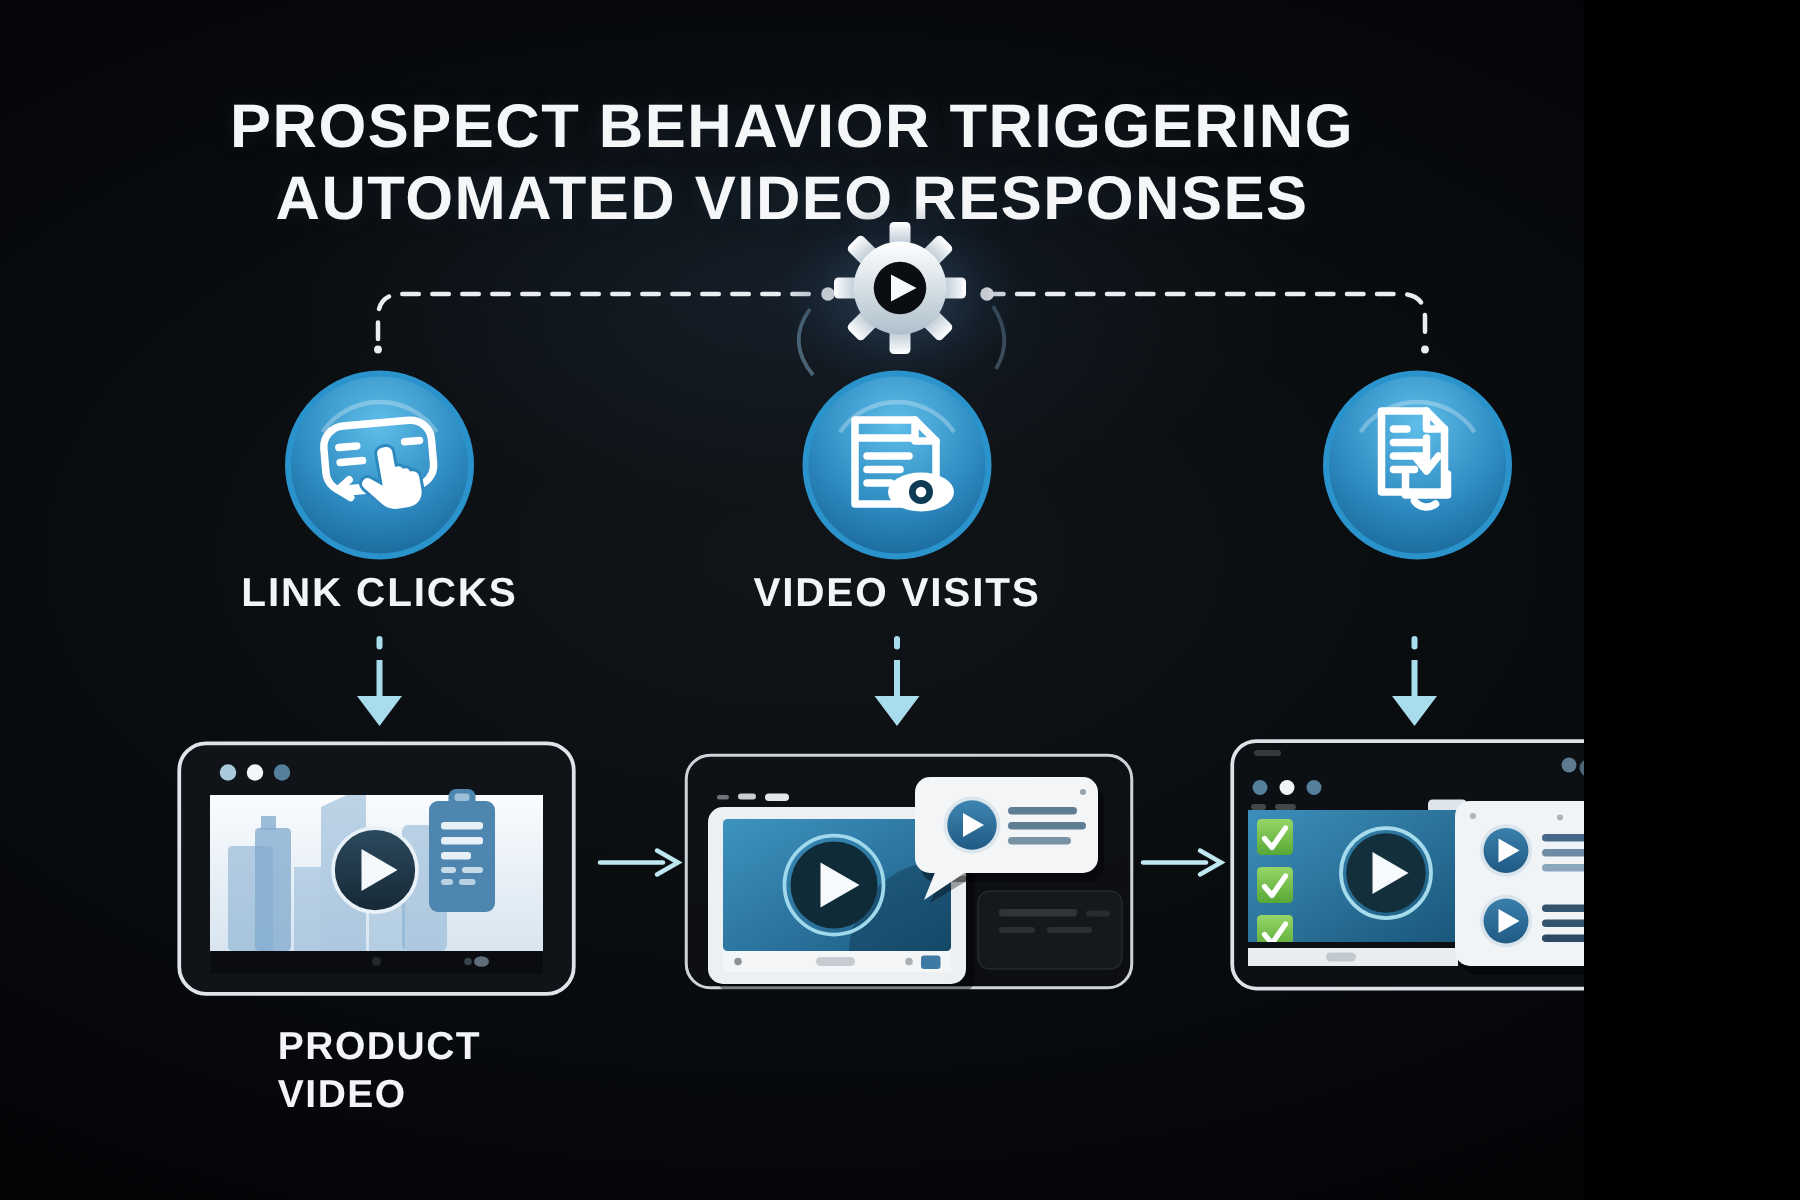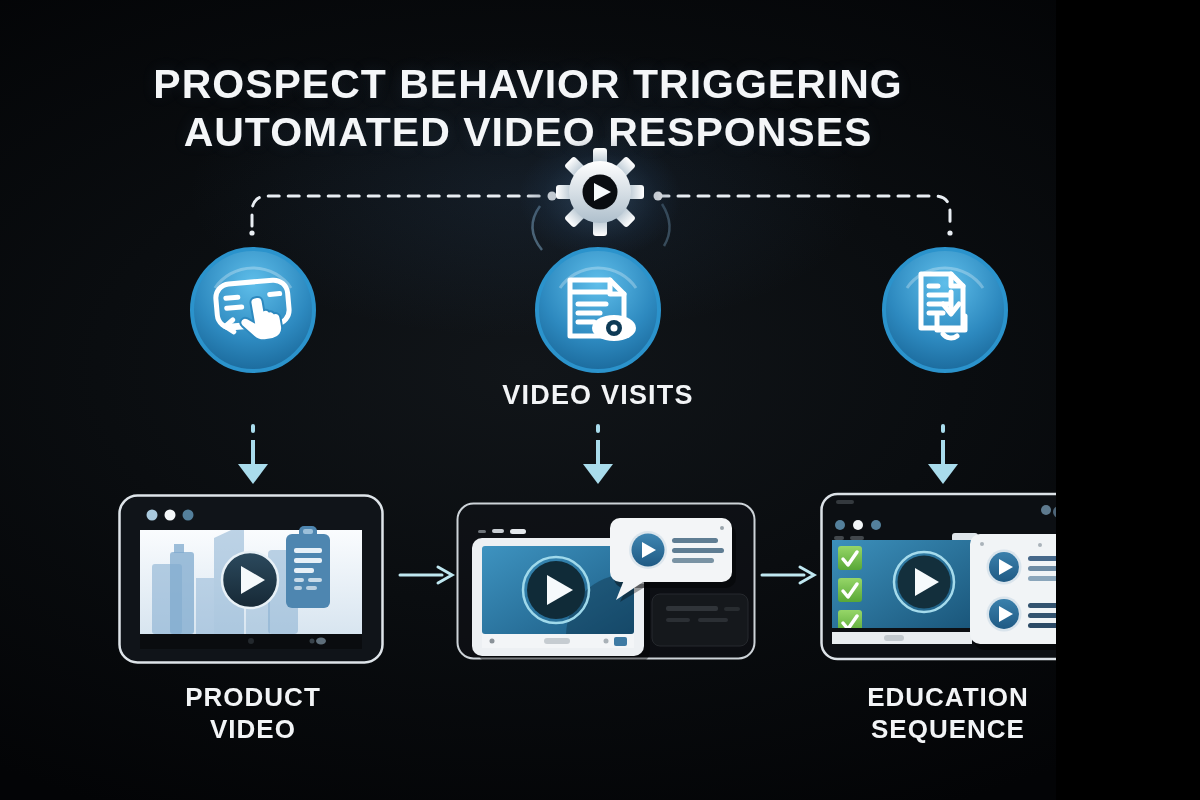--- a/index.html
+++ b/index.html
@@ -14,21 +14,21 @@
     position:absolute;top:34px;left:0;right:0;text-align:center;
     color:#F4F6F8;font-size:41px;font-weight:bold;letter-spacing:1px;
     line-height:1.17;white-space:pre-line;
     text-shadow:0 0 16px rgba(130,180,230,.10);
   }
   .col-label{
     position:absolute;top:380px;transform:translateX(-50%);
     color:#F2F4F6;font-size:27px;font-weight:bold;letter-spacing:1.2px;white-space:nowrap;
   }
   .res-label{
-    position:absolute;top:682px;transform:translateX(-50%);text-align:center;
+    position:absolute;top:682px;transform:translateX(-50%);
     color:#F2F4F6;font-size:26px;font-weight:bold;letter-spacing:1px;line-height:1.22;
     white-space:pre-line;
   }
   .abs{position:absolute;}
   .hub-glow{
     position:absolute;left:496px;top:118px;width:208px;height:158px;border-radius:50%;
     background:radial-gradient(closest-side, rgba(72,112,152,.42), rgba(30,52,76,.26) 55%, rgba(0,0,0,0) 78%);
   }
 </style>
 </head>
@@ -92,20 +92,21 @@
       <path d="M38 50 h12"></path>
         <path d="M38 60 h15"></path>
         <path d="M82 50 h10"></path>
       <path d="M56 78 H36"></path>
         <polyline points="43,72 35,78 43,84"></polyline>
     </g>
     <g transform="rotate(-10 76 76)">
       <path fill="#FFFFFF" stroke="#2D89BF" stroke-width="2" d="M70 50 c-2.8 0 -5 2.2 -5 5 v19 l-5.5 -4.5 c-4.5 -3.6 -10.4 1.8 -6.8 6.6 l9.8 12.4 c2.8 3.6 7.2 5.5 11.8 5.5 h6.4 c6.6 0 11.3 -4.7 11.3 -11.3 v-8.2 c0 -3.4 -2.6 -5.6 -5.6 -5.6 -0.8 -1.8 -2.6 -2.8 -4.6 -2.6 -0.9 -1.6 -2.7 -2.5 -4.6 -2.2 v-9.1 c0 -2.8 -2.2 -5 -5 -5 z"></path>
     </g>
   </svg>
+  <div class="col-label" style="left:253px">LINK CLICKS</div>
   <svg class="abs" style="left:233px;top:424px" width="40" height="62">
     <g fill="#A9DCEC">
         <rect x="18" y="0" width="4" height="9" rx="2"></rect>
         <rect x="18" y="16" width="4" height="24"></rect>
         <polygon points="5,40 35,40 20,60"></polygon>
       </g>
   </svg>
 
   <svg class="abs" style="left:118px;top:494px" width="266" height="170" viewBox="0 0 266 170">
     <defs>
@@ -358,16 +359,14 @@
       <g>
         <circle cx="184" cy="126" r="17.5" fill="#D9E4EC"></circle>
         <circle cx="184" cy="126" r="15" fill="url(#cardPlayGrad)"></circle>
         <polygon points="179,118 179,134 193,126" fill="#FFFFFF"></polygon>
         <rect x="208" y="115" width="56" height="5" rx="2.5" fill="#33536F"></rect>
         <rect x="208" y="125" width="48" height="5" rx="2.5" fill="#33536F"></rect>
         <rect x="208" y="135" width="62" height="5" rx="2.5" fill="#2C4A66"></rect>
       </g>
     </g>
   </svg>
-  <div class="res-label" style="left:948px">EDUCATION
-SEQUENCE</div>
 
 </div>
 
 </body></html>

